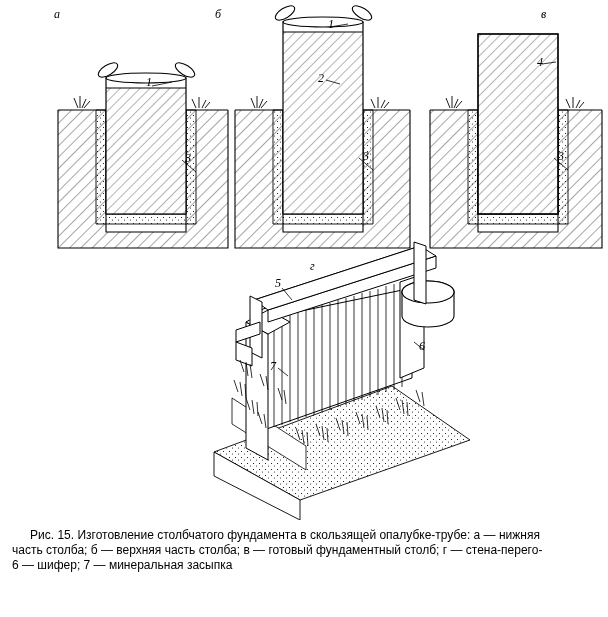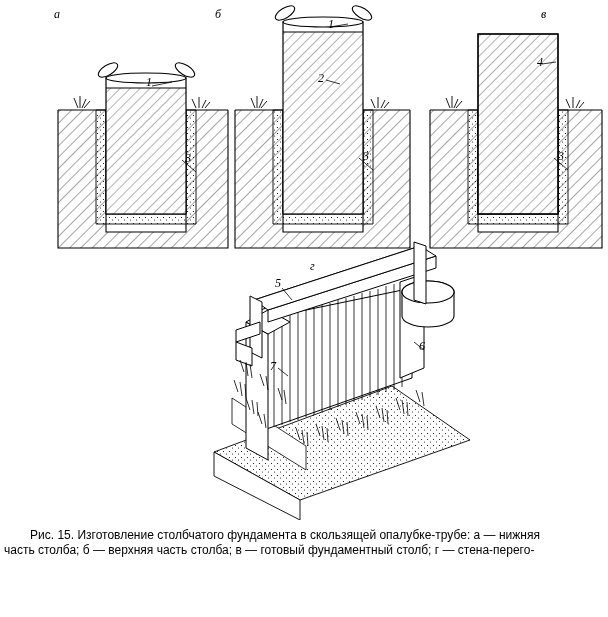--- a/index.html
+++ b/index.html
@@ -26,21 +26,21 @@
     position: absolute;
     left: 0;
     top: 528px;
     width: 608px;
     font-size: 12px;
     line-height: 15.2px;
     color: #000;
   }
   #caption .line {
     white-space: pre;
-    padding-left: 4px;
+    padding-left: 12px;
   }
   #caption .line.first {
     padding-left: 30px;
   }
   .lbl {
     font-family: "Liberation Serif", serif;
     font-style: italic;
     font-size: 12px;
   }
 </style>
@@ -224,13 +224,14 @@
       <text class="lbl" x="419" y="350">6</text>
       <text class="lbl" x="270" y="370">7</text>
       <text class="lbl" x="310" y="270" font-size="13">г</text>
     </g>
   </svg>
 </div>
 
 <div id="caption">
   <div class="line first">Рис. 15. Изготовление столбчатого фундамента в скользящей опалубке-трубе: а — нижняя</div>
   <div class="line">часть столба; б — верхняя часть столба; в — готовый фундаментный столб; г — стена-перего-</div>
+  <div class="line">6 — шифер; 7 — минеральная засыпка</div>
 </div>
 
 </body></html>

